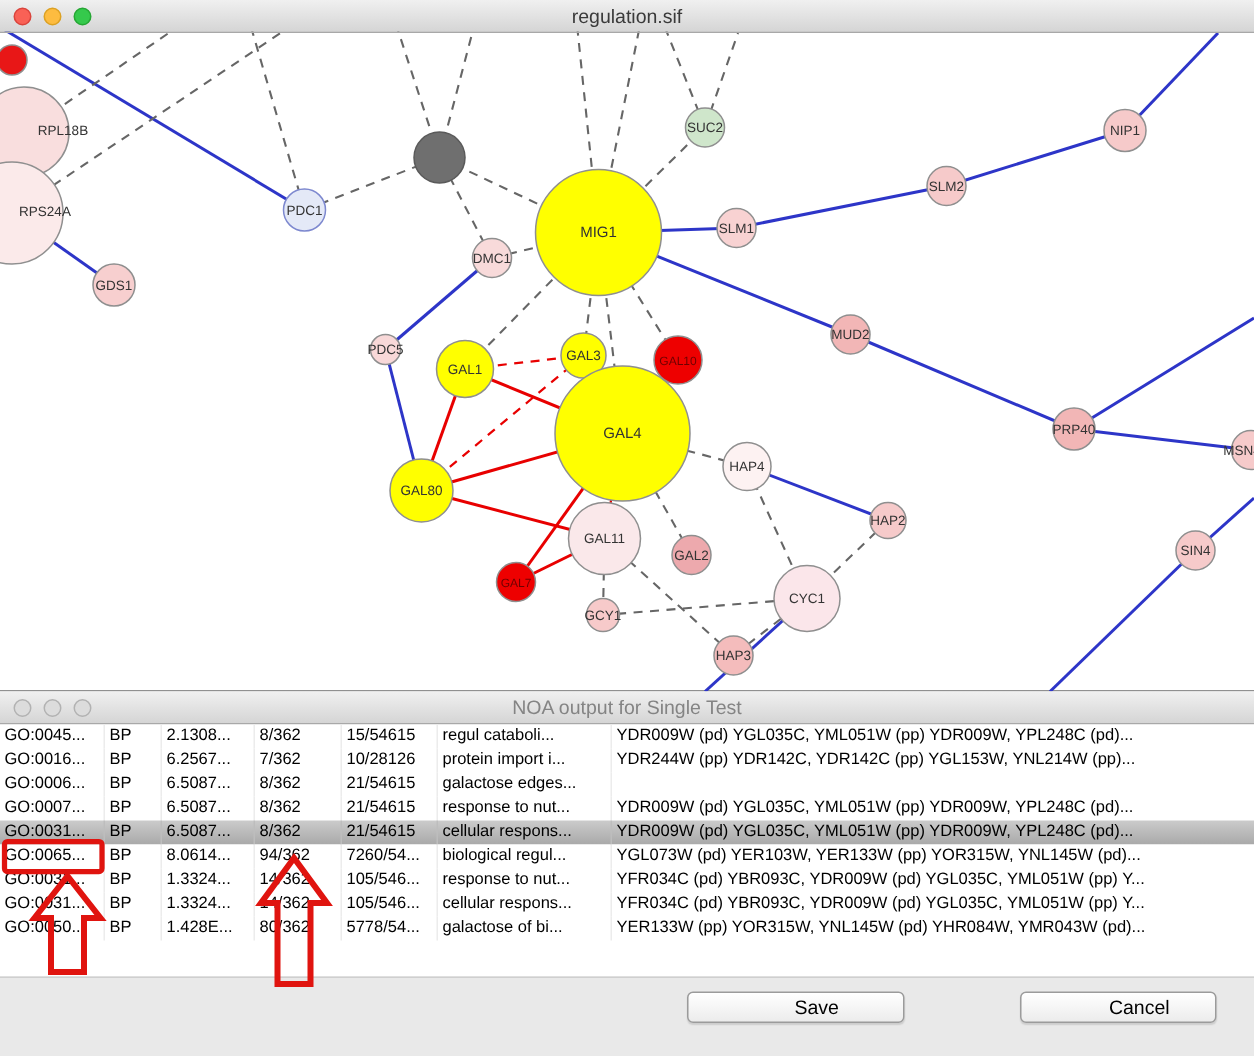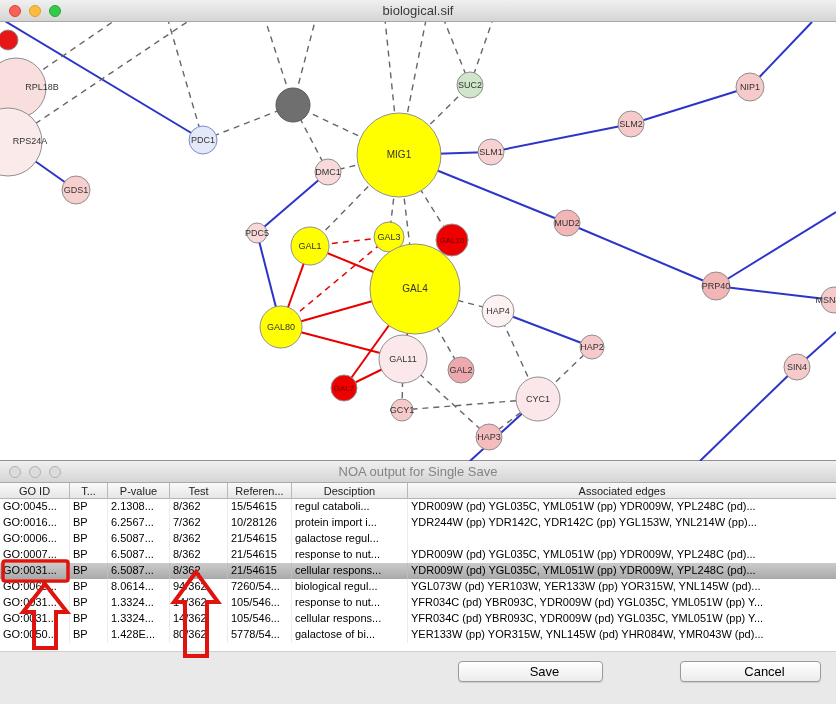--- a/index.html
+++ b/index.html
@@ -41,21 +41,21 @@
   .c0{width:70px}.c1{width:38px}.c2{width:62px}.c3{width:58px}.c4{width:64px}.c5{width:116px}
   .c6{flex:1 1 auto;width:auto;border-right:none !important;}
 
   .footer{position:absolute;left:0;bottom:0;width:836px;height:53px;background:#e9e9e9;
           border-top:1px solid #cfcfcf;box-sizing:border-box;}
   .mac-btn{position:absolute;top:9px;height:21px;display:flex;align-items:center;justify-content:center;
            background:linear-gradient(#ffffff,#ececec);border:1px solid #9b9b9b;border-radius:4px;
            font-size:13px;color:#000;box-sizing:border-box;cursor:default;
            box-shadow:0 1px 1px rgba(0,0,0,0.12);padding-left:28px;}
   .save-btn{left:458px;width:145px;}
-  .cancel-btn{left:680px;width:141px;}
+  .cancel-btn{left:680px;width:131px;}
 
   
   .annotations{position:absolute;left:0;top:0;pointer-events:none;z-index:50;}
 </style>
 </head>
 <body>
 
 <div class="page">
 
   <div class="graph-window">
@@ -171,44 +171,35 @@
         <text x="538" y="402" text-anchor="middle" font-size="9" fill="#333333">CYC1</text>
         <circle cx="489" cy="437" r="13" fill="#f4bcbc" stroke="#8f8f8f"></circle>
         <text x="489" y="440" text-anchor="middle" font-size="9" fill="#333333">HAP3</text>
       </svg>
     <div class="titlebar">
       <div class="lights">
         <span class="light red"></span>
         <span class="light yellow"></span>
         <span class="light green"></span>
       </div>
-      <span class="title">biological.sif</span>
+      <span class="title">regulation.sif</span>
     </div>
   </div>
 
   <div class="table-window">
     <div class="titlebar inactive">
       <div class="lights">
         <span class="light gray"></span>
         <span class="light gray"></span>
         <span class="light gray"></span>
       </div>
-      <span class="title">NOA output for Single Save</span>
+      <span class="title">NOA output for Single Test</span>
     </div>
 
     <div class="table-area">
-      <div class="thead" id="thead">
-          <div class="hcell c0">GO ID</div>
-          <div class="hcell c1">T...</div>
-          <div class="hcell c2">P-value</div>
-          <div class="hcell c3">Test</div>
-          <div class="hcell c4">Referen...</div>
-          <div class="hcell c5">Desciption</div>
-          <div class="hcell c6">Associated edges</div>
-        </div>
       <div id="tbody">
           <div class="trow">
             <div class="tcell c0">GO:0045...</div>
             <div class="tcell c1">BP</div>
             <div class="tcell c2">2.1308...</div>
             <div class="tcell c3">8/362</div>
             <div class="tcell c4">15/54615</div>
             <div class="tcell c5">regul cataboli...</div>
             <div class="tcell c6">YDR009W (pd) YGL035C, YML051W (pp) YDR009W, YPL248C (pd)...</div>
           </div>
@@ -220,21 +211,21 @@
             <div class="tcell c4">10/28126</div>
             <div class="tcell c5">protein import i...</div>
             <div class="tcell c6">YDR244W (pp) YDR142C, YDR142C (pp) YGL153W, YNL214W (pp)...</div>
           </div>
           <div class="trow">
             <div class="tcell c0">GO:0006...</div>
             <div class="tcell c1">BP</div>
             <div class="tcell c2">6.5087...</div>
             <div class="tcell c3">8/362</div>
             <div class="tcell c4">21/54615</div>
-            <div class="tcell c5">galactose regul...</div>
+            <div class="tcell c5">galactose edges...</div>
           </div>
           <div class="trow">
             <div class="tcell c0">GO:0007...</div>
             <div class="tcell c1">BP</div>
             <div class="tcell c2">6.5087...</div>
             <div class="tcell c3">8/362</div>
             <div class="tcell c4">21/54615</div>
             <div class="tcell c5">response to nut...</div>
             <div class="tcell c6">YDR009W (pd) YGL035C, YML051W (pp) YDR009W, YPL248C (pd)...</div>
           </div>

